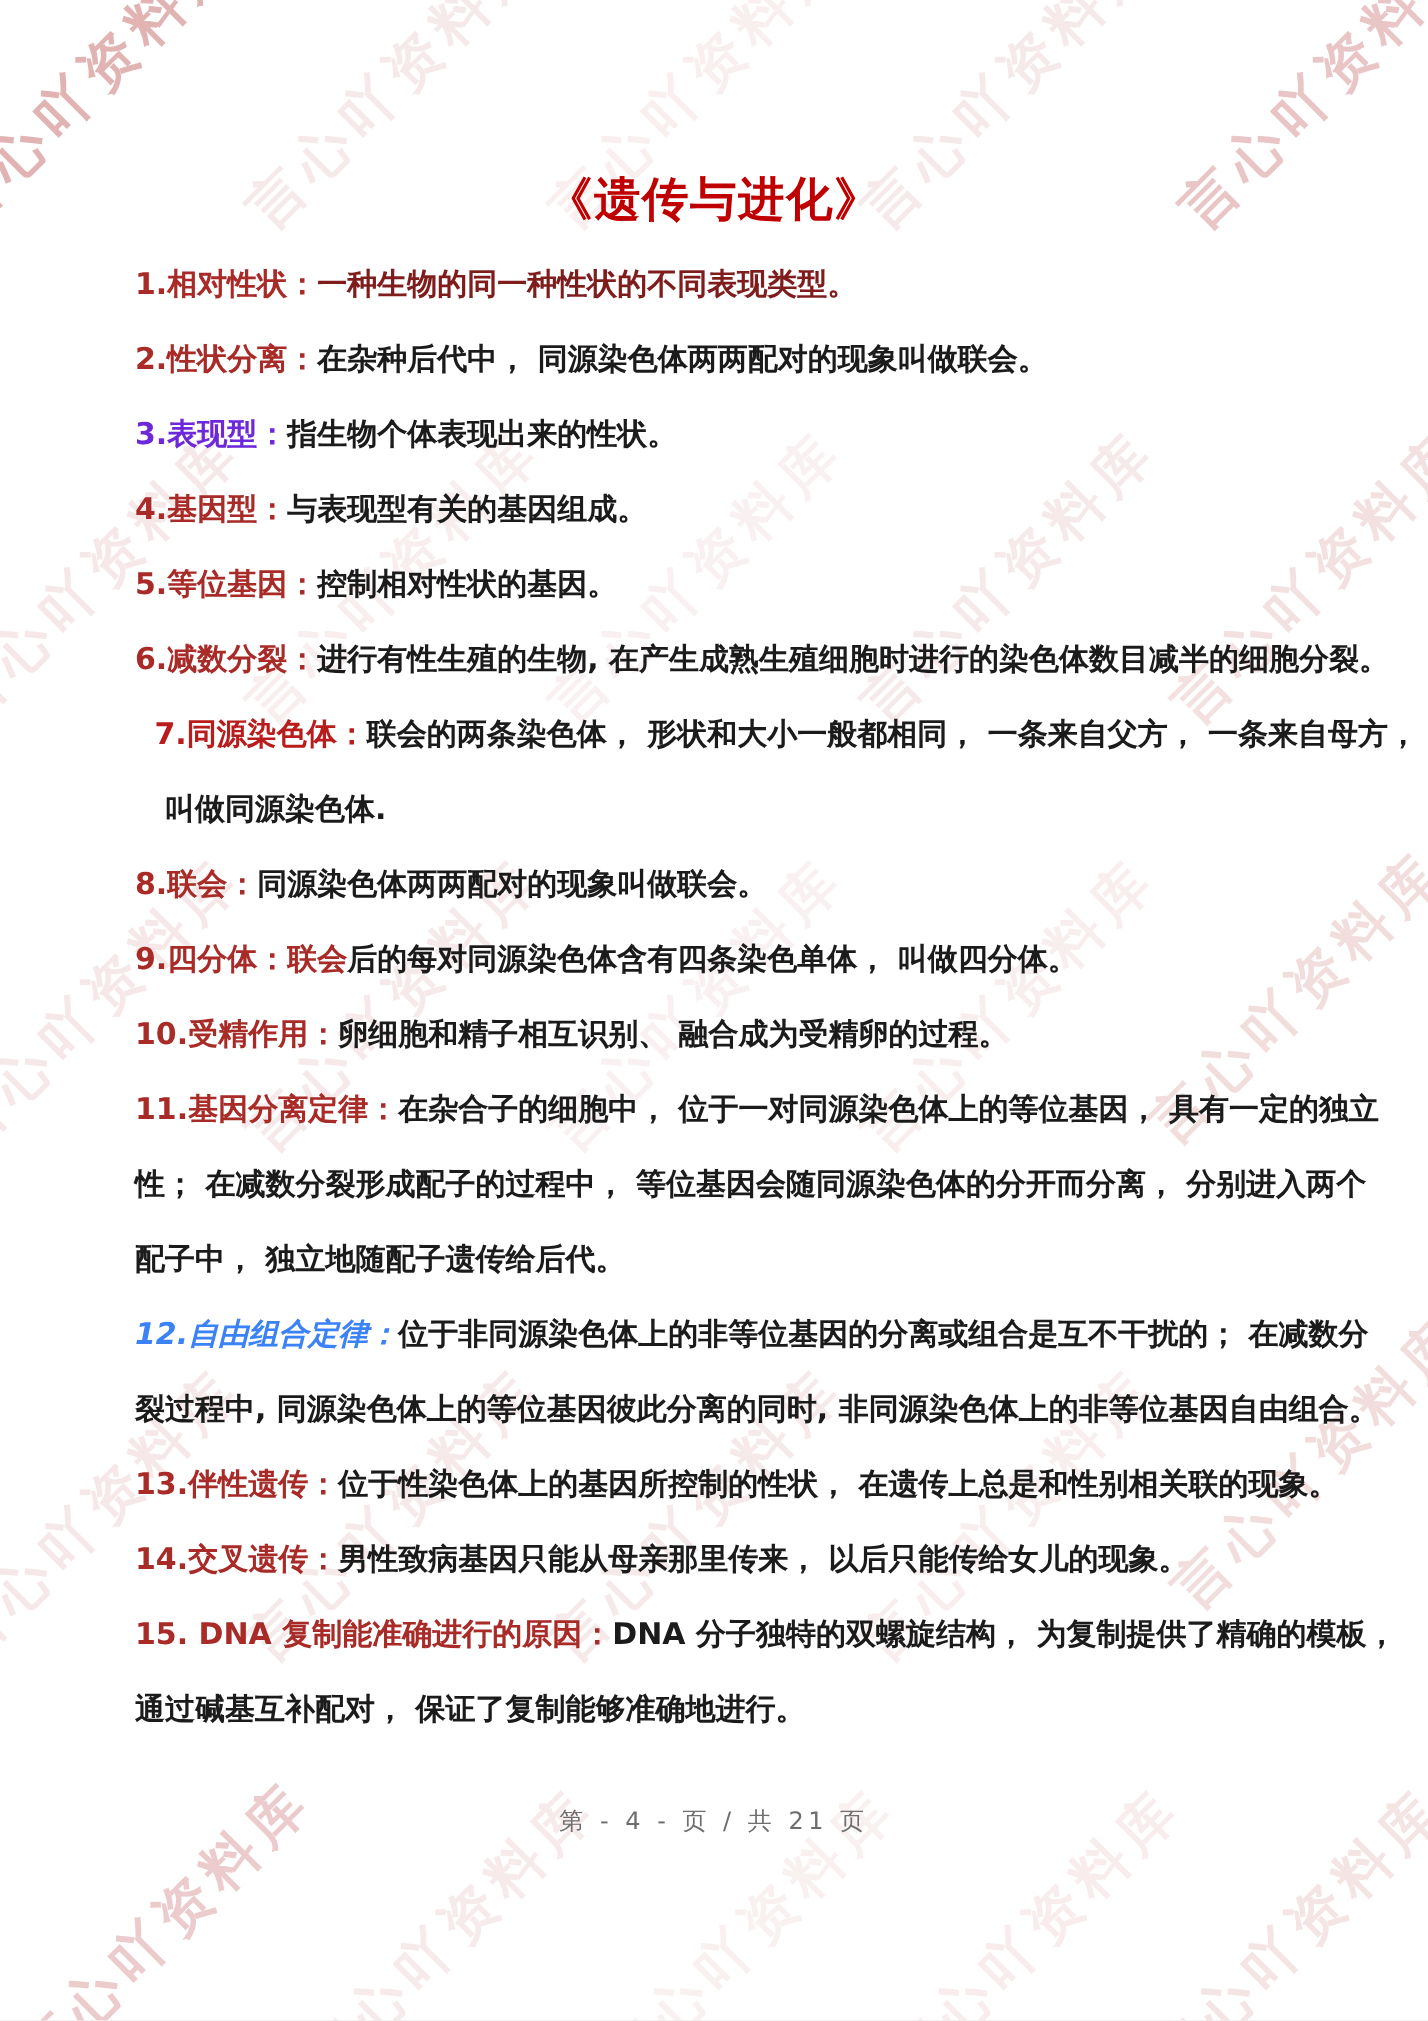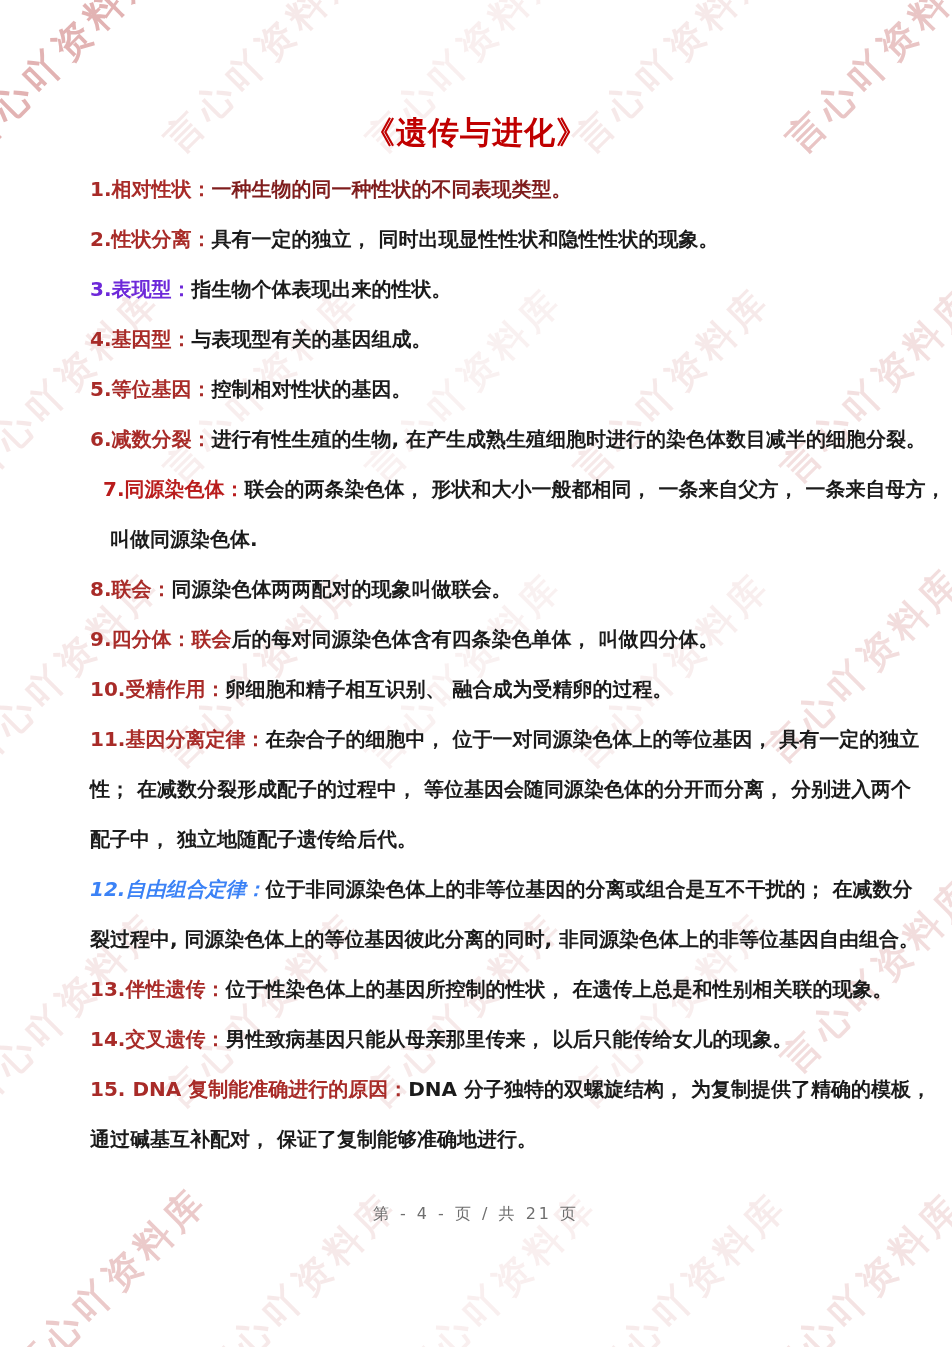--- a/index.html
+++ b/index.html
@@ -76,21 +76,21 @@
       <span class="wm" style="left: 880px; top: 975px; color: rgb(199, 106, 106); opacity: 0.22;">言心吖资料库</span>
       <span class="wm" style="left: 110px; top: 1285px; color: rgb(199, 106, 106); opacity: 0.35;">言心吖资料库</span>
       <span class="wm" style="left: 300px; top: 1290px; color: rgb(199, 106, 106); opacity: 0.14;">言心吖资料库</span>
       <span class="wm" style="left: 500px; top: 1290px; color: rgb(199, 106, 106); opacity: 0.1;">言心吖资料库</span>
       <span class="wm" style="left: 690px; top: 1290px; color: rgb(199, 106, 106); opacity: 0.13;">言心吖资料库</span>
       <span class="wm" style="left: 865px; top: 1290px; color: rgb(199, 106, 106); opacity: 0.18;">言心吖资料库</span>
     </div>
   <div class="doc-title" style="color: rgb(192, 0, 0);">《遗传与进化》</div>
   <div class="definitions">
       <div class="line"><span class="seg-term" style="color: rgb(168, 43, 40);">1.相对性状：</span><span class="seg-body" style="color: #7f1d1d;">一种生物的同一种性状的不同表现类型。</span></div>
-      <div class="line"><span class="seg-term" style="color: rgb(168, 43, 40);">2.性状分离：</span><span class="seg-body" style="color: rgb(27, 27, 27);">具有一定的独立， 同时出现显性性状和隐性性状的现象。</span></div>
+      <div class="line"><span class="seg-term" style="color: rgb(168, 43, 40);">2.性状分离：</span><span class="seg-body" style="color: rgb(27, 27, 27);">在杂种后代中， 同源染色体两两配对的现象叫做联会。</span></div>
       <div class="line"><span class="seg-term" style="color: #6d28d9;">3.表现型：</span><span class="seg-body" style="color: rgb(27, 27, 27);">指生物个体表现出来的性状。</span></div>
       <div class="line"><span class="seg-term" style="color: rgb(168, 43, 40);">4.基因型：</span><span class="seg-body" style="color: rgb(27, 27, 27);">与表现型有关的基因组成。</span></div>
       <div class="line"><span class="seg-term" style="color: rgb(168, 43, 40);">5.等位基因：</span><span class="seg-body" style="color: rgb(27, 27, 27);">控制相对性状的基因。</span></div>
       <div class="line"><span class="seg-term" style="color: rgb(168, 43, 40);">6.减数分裂：</span><span class="seg-body" style="color: rgb(27, 27, 27);">进行有性生殖的生物, 在产生成熟生殖细胞时进行的染色体数目减半的细胞分裂。</span></div>
       <div class="line"><span class="seg-term" style="color: #b91c1c; margin-left: 13px;">7.同源染色体：</span><span class="seg-body" style="color: rgb(27, 27, 27);">联会的两条染色体， 形状和大小一般都相同， 一条来自父方， 一条来自母方，</span></div>
       <div class="line"><span class="seg-body" style="color: rgb(27, 27, 27); margin-left: 20px;">叫做同源染色体.</span></div>
       <div class="line"><span class="seg-term" style="color: rgb(168, 43, 40);">8.联会：</span><span class="seg-body" style="color: rgb(27, 27, 27);">同源染色体两两配对的现象叫做联会。</span></div>
       <div class="line"><span class="seg-term" style="color: rgb(168, 43, 40);">9.四分体：</span><span class="seg-term" style="color: rgb(168, 43, 40);">联会</span><span class="seg-body" style="color: rgb(27, 27, 27);">后的每对同源染色体含有四条染色单体， 叫做四分体。</span></div>
       <div class="line"><span class="seg-term" style="color: rgb(168, 43, 40);">10.受精作用：</span><span class="seg-body" style="color: rgb(27, 27, 27);">卵细胞和精子相互识别、 融合成为受精卵的过程。</span></div>
       <div class="line"><span class="seg-term" style="color: rgb(168, 43, 40);">11.基因分离定律：</span><span class="seg-body" style="color: rgb(27, 27, 27);">在杂合子的细胞中， 位于一对同源染色体上的等位基因， 具有一定的独立</span></div>

